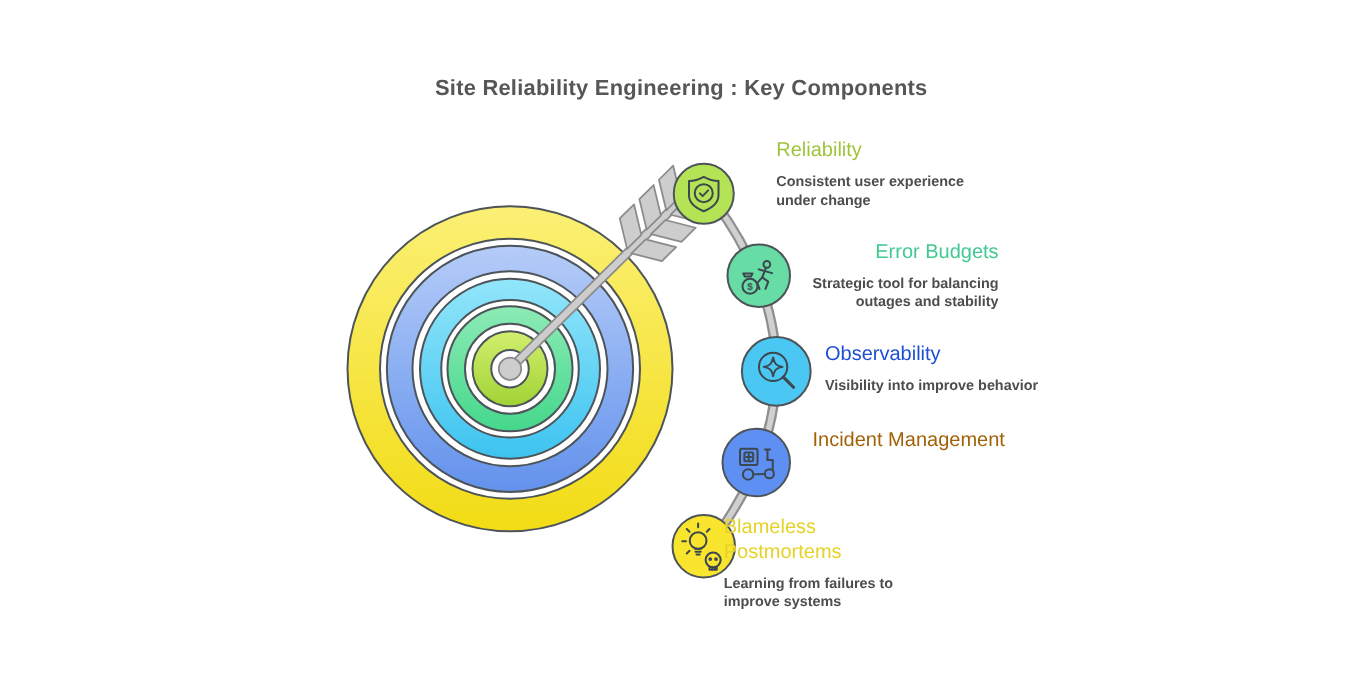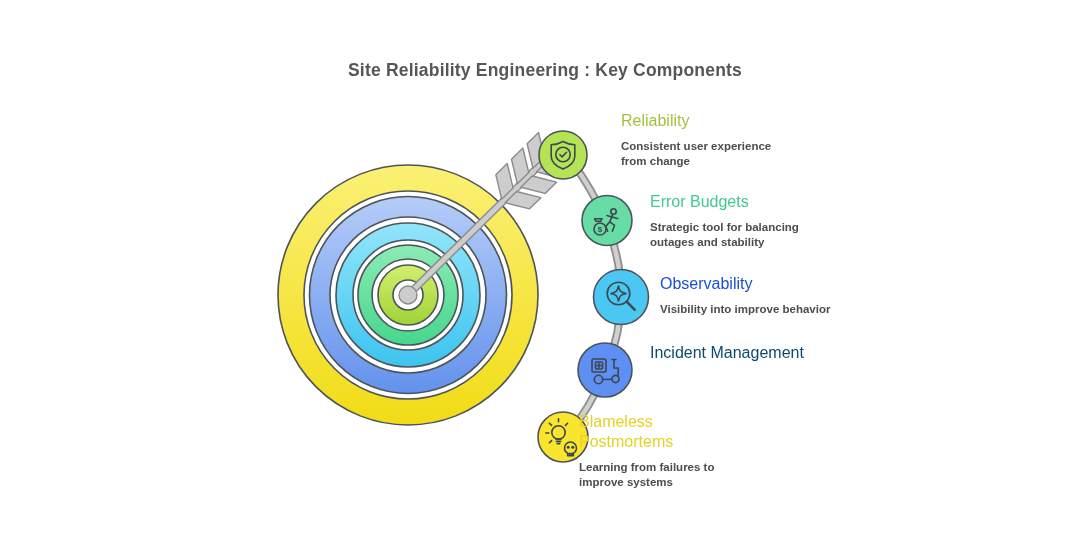--- a/index.html
+++ b/index.html
@@ -15,21 +15,21 @@
   .ring{stroke:#4d5459;stroke-width:1.6;}
   .li{fill:none;stroke:#3d474f;stroke-width:1.6;stroke-linecap:round;stroke-linejoin:round;}
   .li-thick{stroke-width:2.5;}
   .fl{fill:#3d474f;stroke:none;}
   .dollar{fill:#3d474f;stroke:none;font-family:"Liberation Sans",sans-serif;font-size:8px;font-weight:bold;}
   .arrow-part{stroke-width:1.4;stroke-linejoin:round;}
   .item{position:absolute;}
   .item-title{font-size:16px;font-weight:400;line-height:1.25;white-space:pre;margin:0 0 8px 0;}
   .item-desc{font-size:11.5px;font-weight:bold;color:#4d4d4d;line-height:1.3;white-space:pre;}
   .i1{left:605px;top:111px;margin-left:16px;}
-  .i2{left:650px;top:192px;}
+  .i2{left:650px;top:192px;text-align:right;}
   .i3{left:660px;top:274px;}
   .i4{left:650px;top:343px;}
   .i5{left:579px;top:412px;}
 </style>
 </head>
 <body>
 
 <div class="canvas">
 
   <div class="main-title">Site Reliability Engineering : Key Components</div>
@@ -139,36 +139,36 @@
         <path d="M28.6,40.2 v2.6 h5.8 v-2.6 M30.7,40.4 v2.2 M32.8,40.4 v2.2"></path>
         <circle cx="29.2" cy="34.2" r="1.5" class="fl"></circle>
         <circle cx="33.8" cy="34.2" r="1.5" class="fl"></circle>
       </g>
     </g>
   </svg>
 
   <div class="item i1">
     <div class="item-title" style="color: rgb(159, 196, 60);">Reliability</div>
     <div class="item-desc">Consistent user experience
-from change</div>
+under change</div>
   </div>
 
   <div class="item i2">
     <div class="item-title" style="color: rgb(63, 202, 144);">Error Budgets</div>
     <div class="item-desc">Strategic tool for balancing
 outages and stability</div>
   </div>
 
   <div class="item i3">
     <div class="item-title" style="color: #1d4ed8;">Observability</div>
     <div class="item-desc">Visibility into improve behavior</div>
   </div>
 
   <div class="item i4">
-    <div class="item-title" style="color: #0c4a6e;">Incident Management</div>
+    <div class="item-title" style="color: #a16207;">Incident Management</div>
   </div>
 
   <div class="item i5">
     <div class="item-title" style="color: rgb(230, 210, 38);">Blameless
 Postmortems</div>
     <div class="item-desc">Learning from failures to
 improve systems</div>
   </div>
 
 </div>

